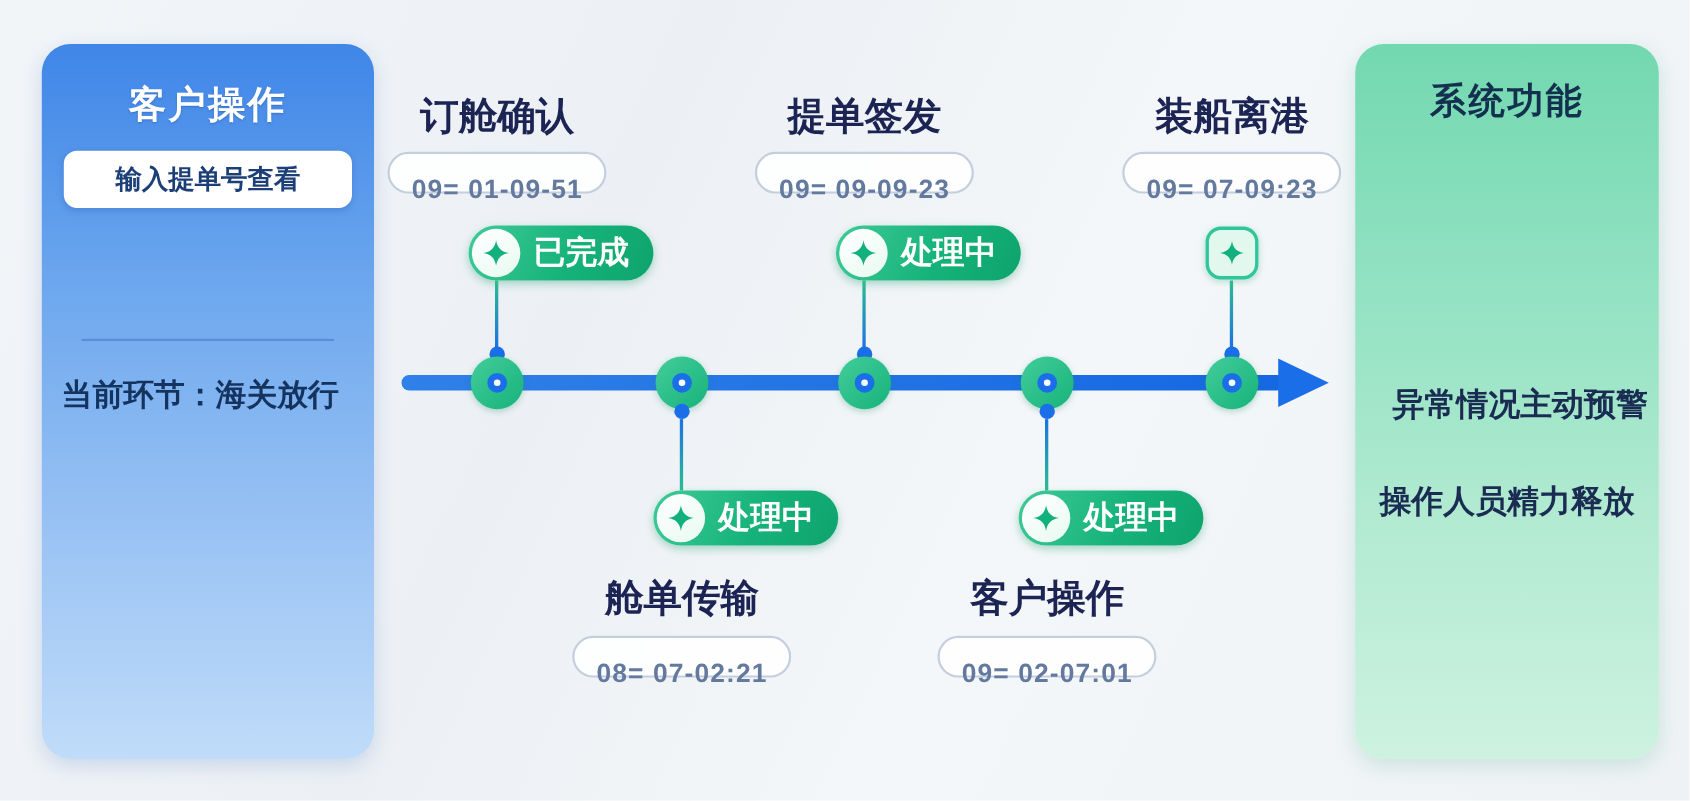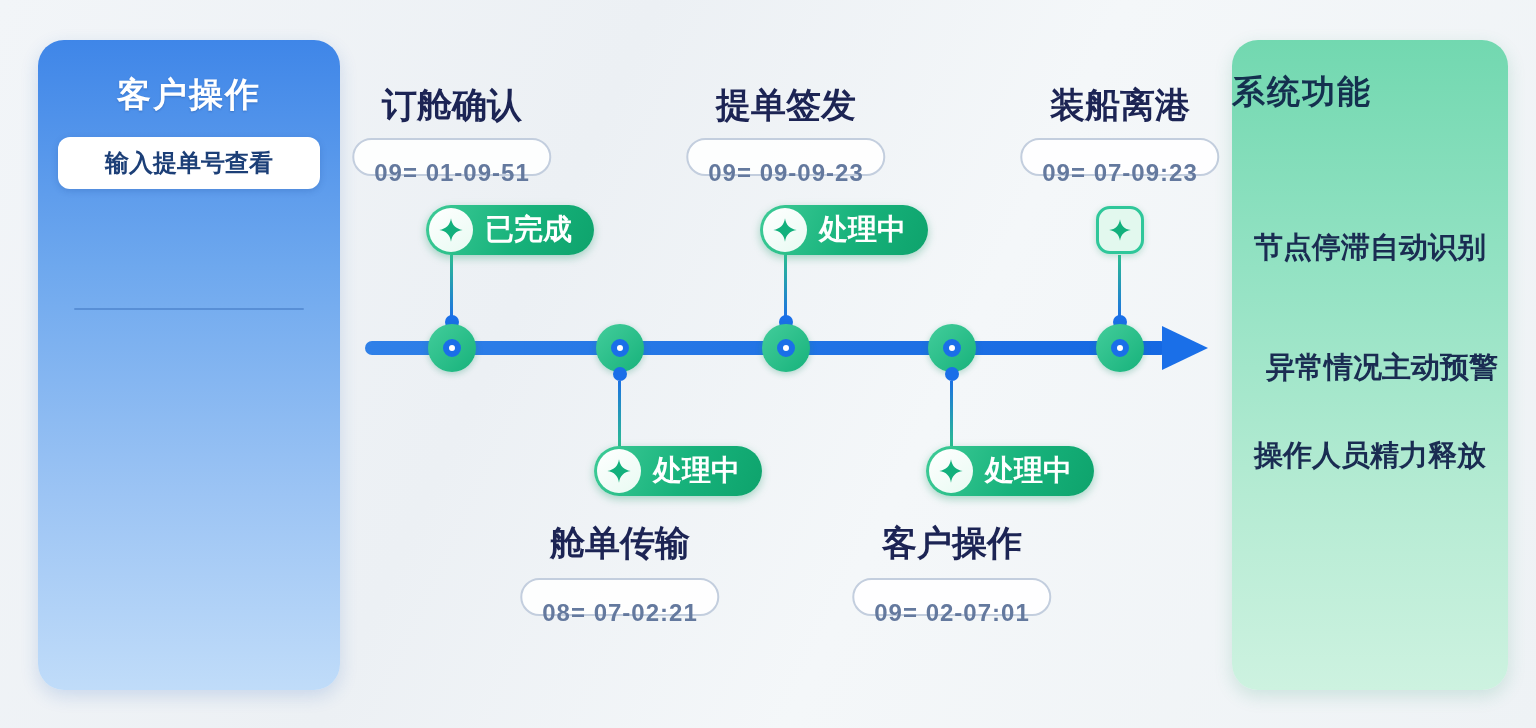--- a/index.html
+++ b/index.html
@@ -48,21 +48,21 @@
   }
 
   
   .right-panel {
     position:absolute; left:1232px; top:40px; width:276px; height:650px;
     border-radius:26px;
     background: linear-gradient(180deg,#72d8b0 0%,#93e2c3 35%,#b5ebd3 70%,#cdf2e0 100%);
     box-shadow: 0 6px 18px rgba(40,150,110,.18);
   }
   .right-title {
-    position:absolute; left:0; right:0; top:30px; text-align:left;
+    position:absolute; left:0; right:0; top:30px; text-align:center;
     font-size:33px; font-weight:bold; color:#14304f; letter-spacing:2px;
   }
   .right-item {
     position:absolute; left:0; right:0; text-align:center;
     font-size:29px; font-weight:600; color:#1a2c52; white-space:nowrap;
   }
   .ri-0 { top:188px; }
   .ri-1 { top:308px;margin-left:24px; }
   .ri-2 { top:396px; }
 
@@ -148,20 +148,21 @@
 </style>
 </head>
 <body>
 
 <div class="canvas">
 
   <div class="left-panel">
     <div class="left-title">客户操作</div>
     <input class="left-input" type="text" value="输入提单号查看" style="">
     <div class="left-divider"></div>
+    <div class="left-current">当前环节：海关放行</div>
   </div>
 
   <div class="main-line"></div>
   <div class="arrow-head"></div>
 
   <div class="stage st-0">
     <div class="stage-name name-top">订舱确认</div>
     <div class="time-pill pill-top">09= 01-09-51</div>
     <div class="status-badge badge-top">
       <span class="badge-circle">
@@ -242,18 +243,17 @@
     </div>
     <div class="connector conn-top"></div>
     <div class="junction-dot dot-top"></div>
     <div class="node">
         <span class="node-ring"></span>
       </div>
   </div>
 
   <div class="right-panel">
     <div class="right-title">系统功能</div>
-    <div class="right-item ri-0">节点停滞自动识别</div>
     <div class="right-item ri-1">异常情况主动预警</div>
     <div class="right-item ri-2">操作人员精力释放</div>
   </div>
 
 </div>
 
 </body></html>

